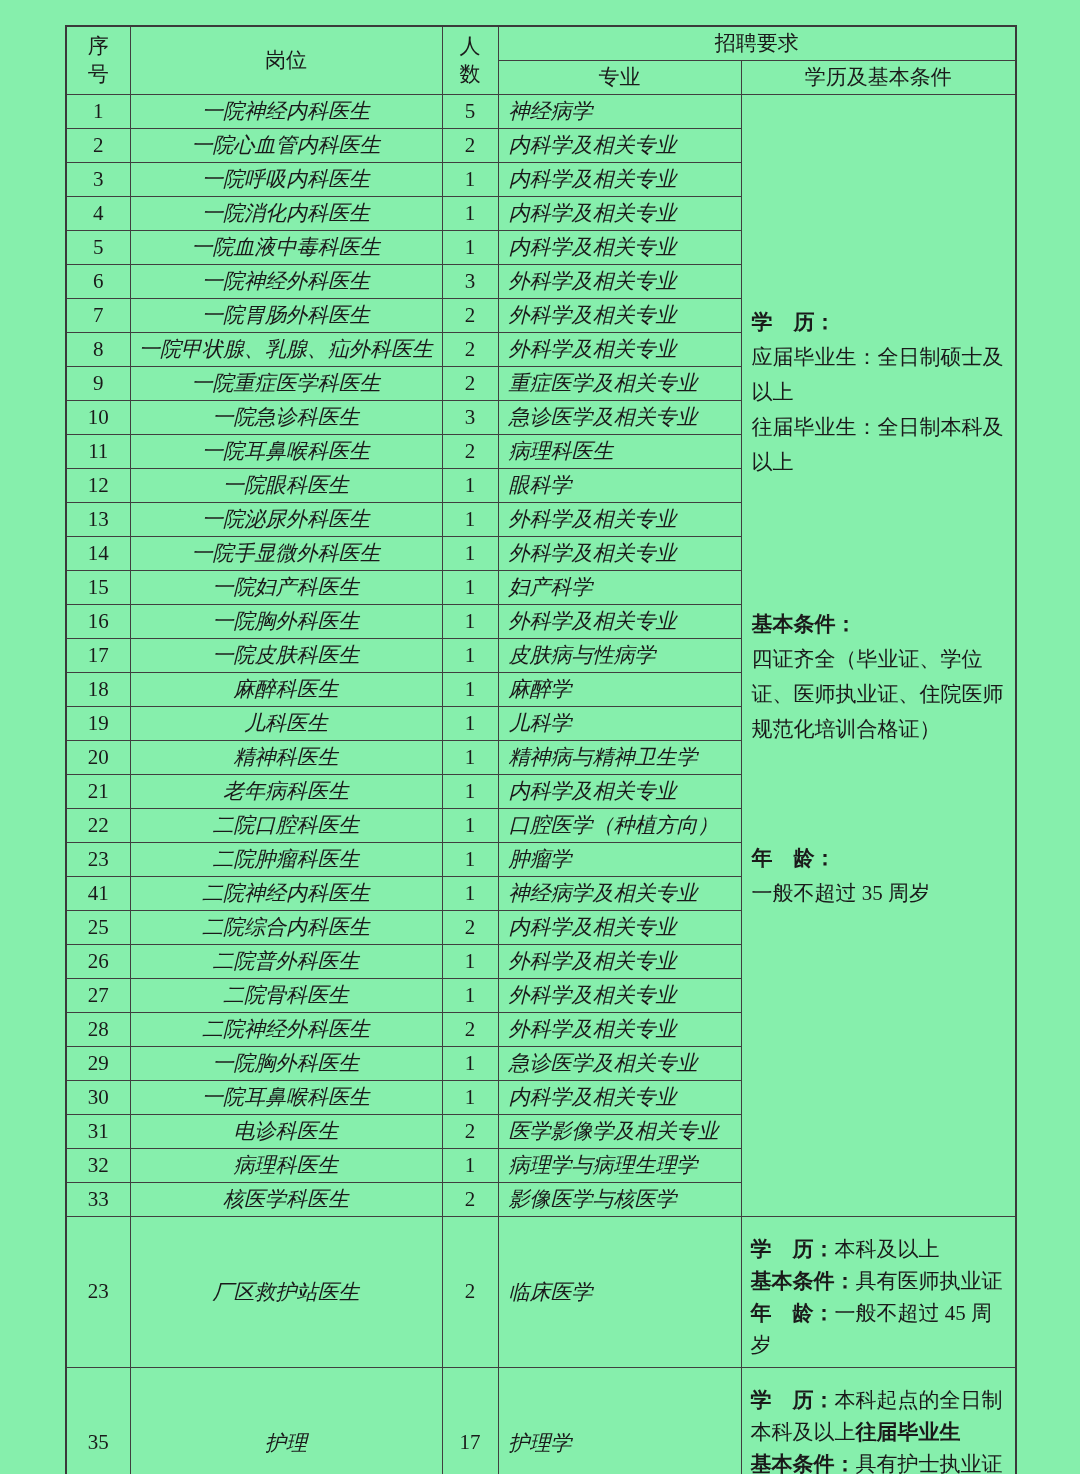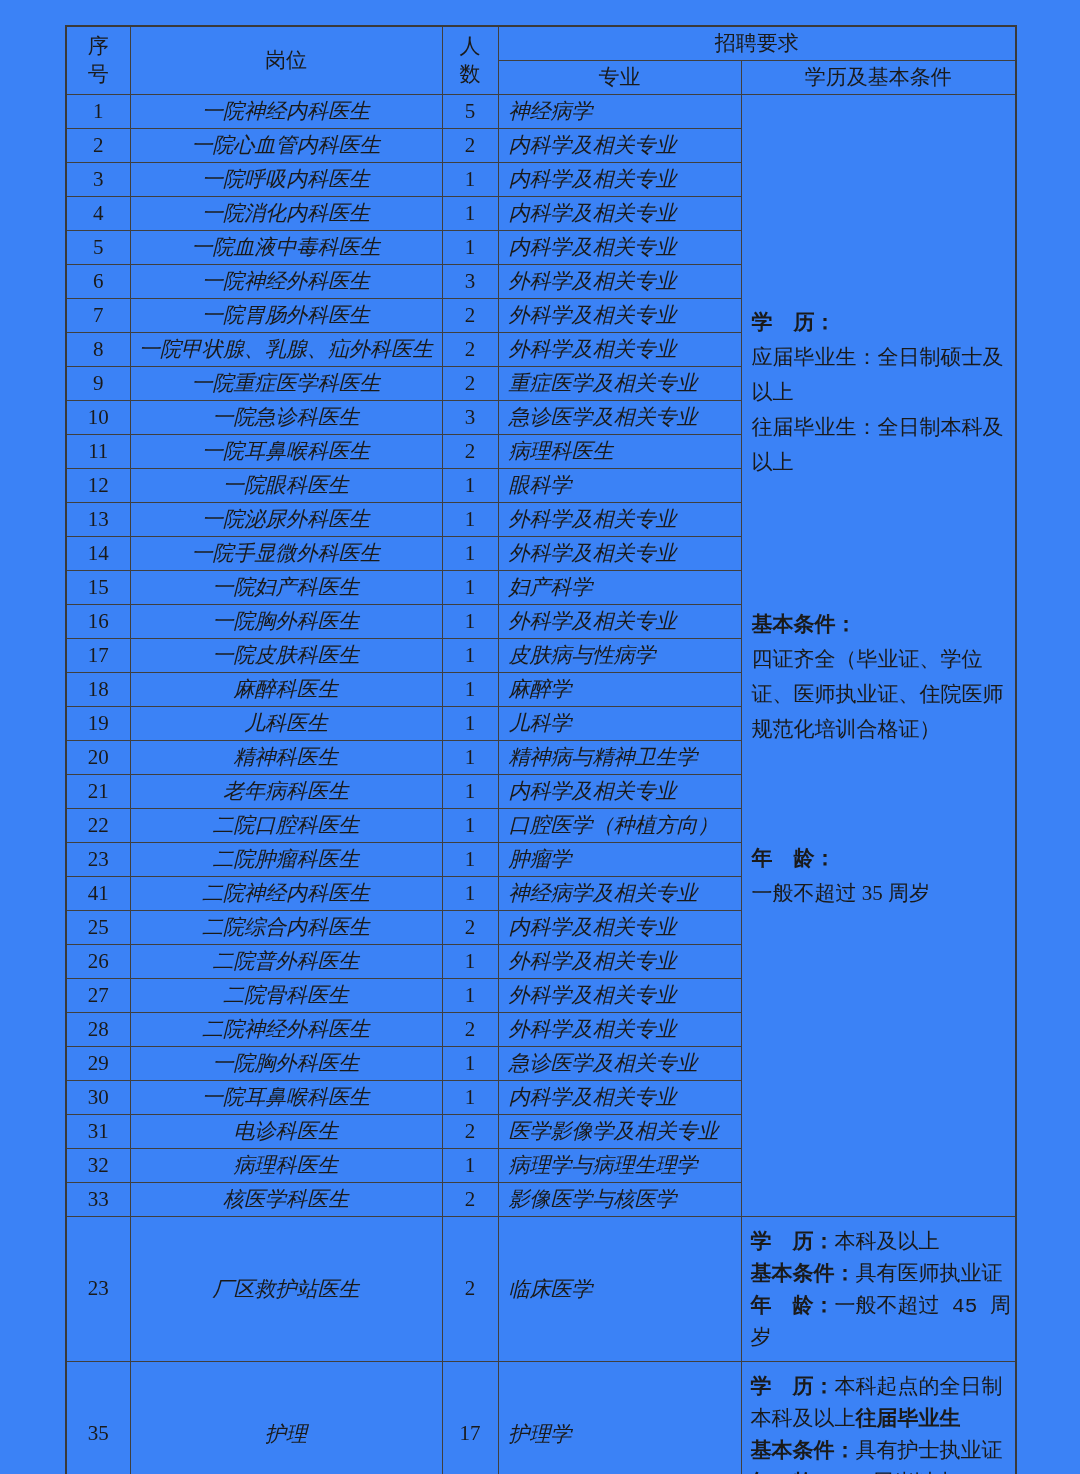--- a/index.html
+++ b/index.html
@@ -6,21 +6,21 @@
     margin: 0;
     padding: 0;
     background: #ffffff;
     font-family: "Liberation Serif", "DejaVu Serif", serif;
     color: #1a1a1a;
   }
   .page {
     position: relative;
     width: 1080px;
     height: 1474px;
-    background: #3b82f6;
+    background: #86efac;
     overflow: hidden;
   }
   table.doc-table {
     border-collapse: collapse;
     table-layout: fixed;
     width: 950px;
     margin: 25px 0 0 65px;
   }
   .doc-table td, .doc-table th {
     border: 1.5px solid #3f3f3f;
@@ -47,23 +47,22 @@
     line-height: 1.35;
     vertical-align: middle;
     text-align: center;
   }
   .c-no  { text-align: center; }
   .c-pos { text-align: center; padding: 0 2px; font-style: italic; }
   .c-cnt { text-align: center; }
   .c-maj { text-align: left; padding: 0 4px 0 10px; font-style: italic; }
   .c-edu {
     text-align: left;
-    padding: 10px 4px 6px 9px;
+    padding: 16px 4px 6px 9px;
     line-height: 32px;
-    font-family: Liberation Mono, monospace;
   }
   .merged-cell {
     position: relative;
     padding: 0;
     vertical-align: top;
   }
   .req-block {
     position: absolute;
     left: 10px;
     right: 5px;

